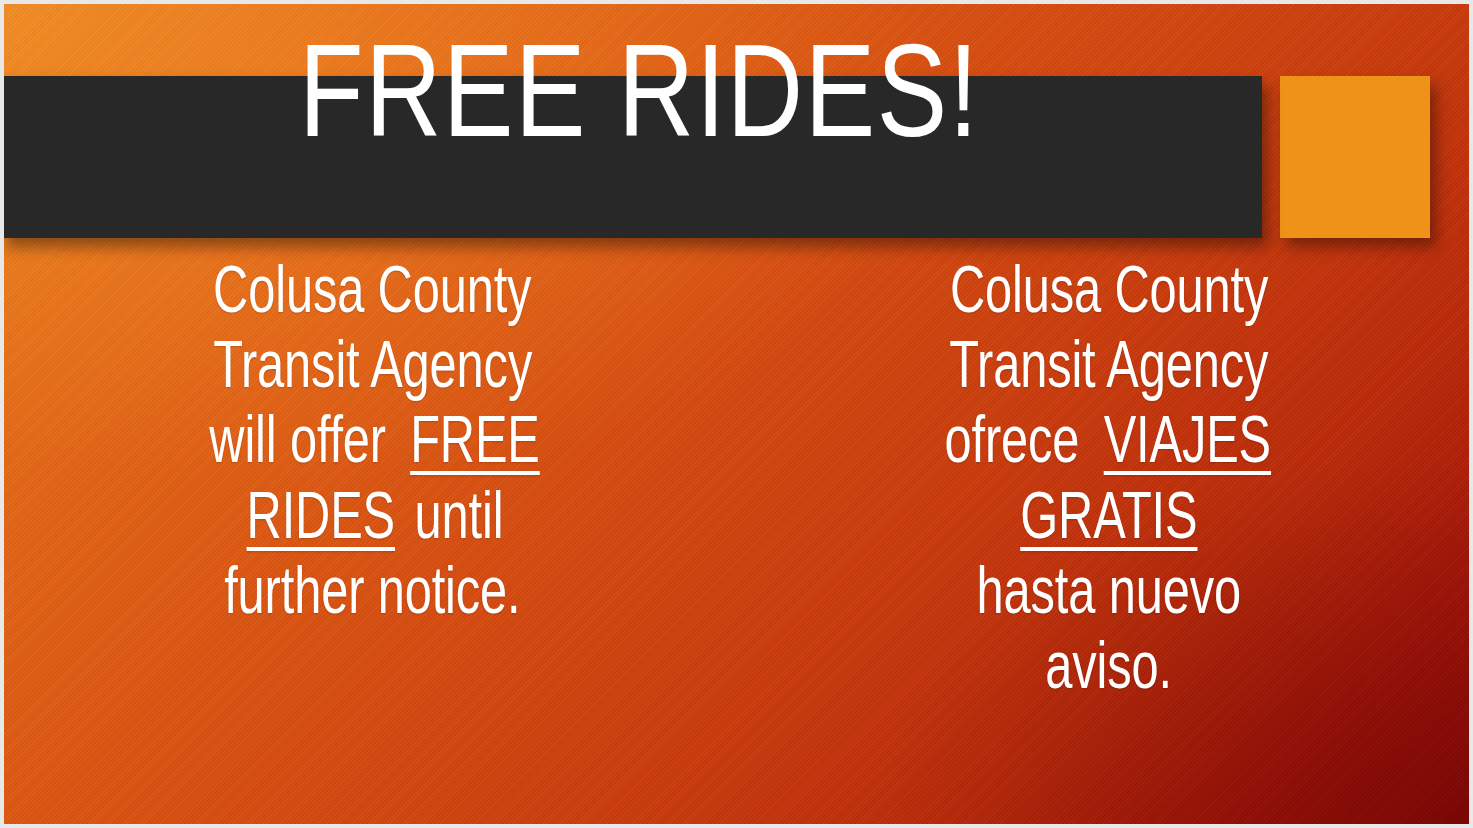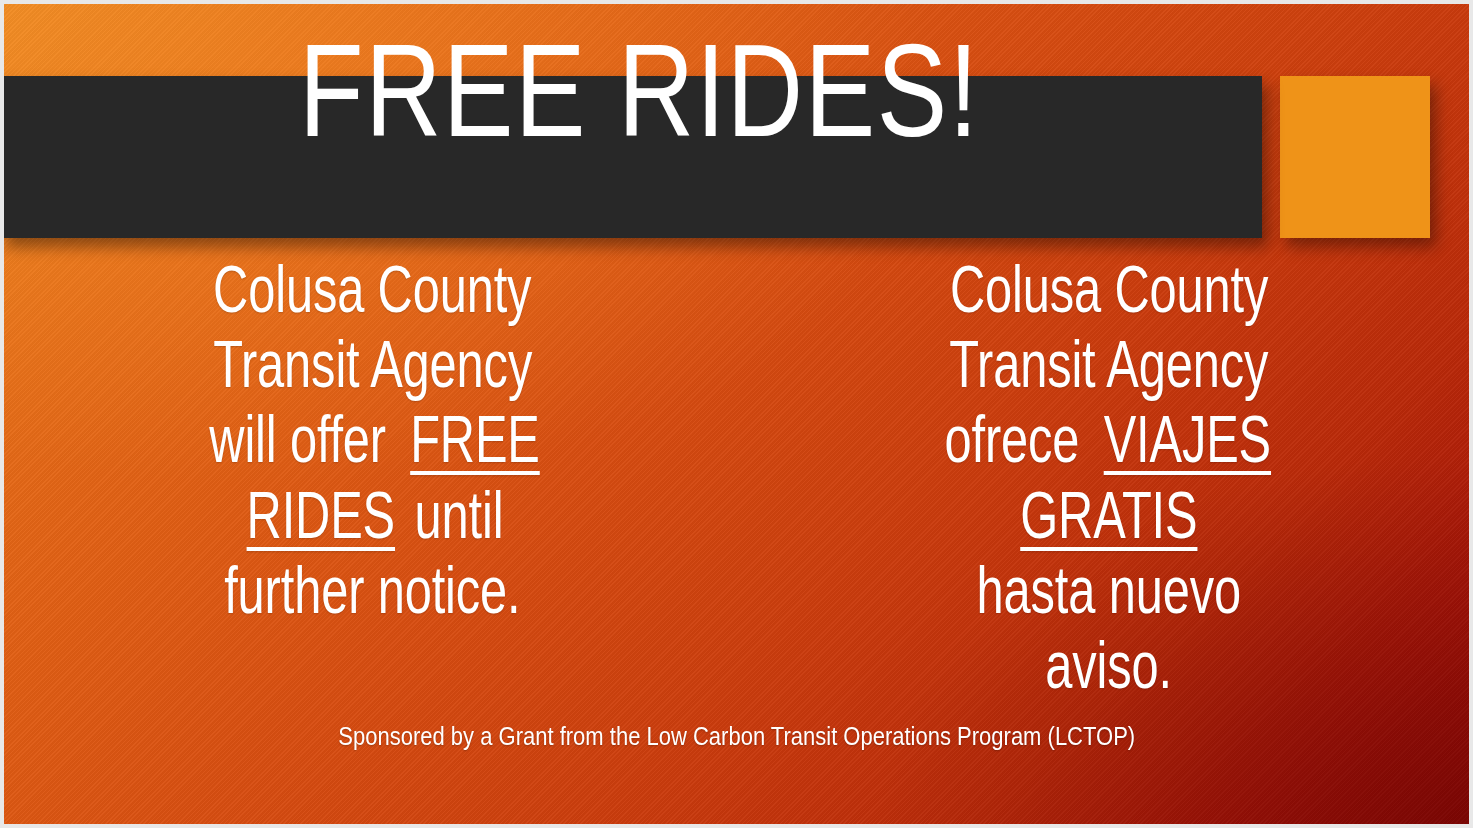--- a/index.html
+++ b/index.html
@@ -192,15 +192,14 @@
     </div>
 
     <div class="body-col">
       <div class="body-text">
         <span><span>Colusa County</span><br><span>Transit Agency</span><br><span>ofrece </span><span class="u">VIAJES</span><br><span class="u">GRATIS</span><span> hasta nuevo</span><br><span>aviso.</span></span>
       </div>
     </div>
 
   </div>
 
-  <div id="footer"><span>Sponsored by a Grant from the Low Carbon Transit Operations Program (LCTOP)</span></div>
 
 </div>
 
 </body></html>

